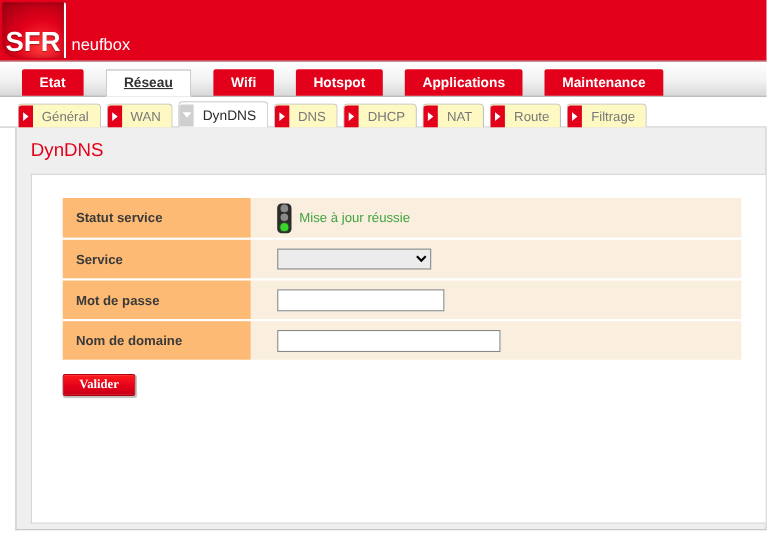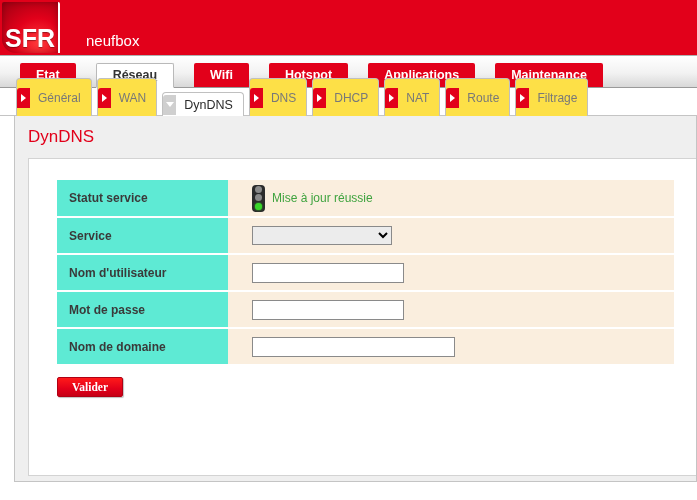--- a/index.html
+++ b/index.html
@@ -42,21 +42,21 @@
     color: #ffffff;
     font-weight: bold;
     font-size: 25px;
     letter-spacing: 0px;
     font-family: "Liberation Sans", sans-serif;
     text-shadow: 0 1px 1px rgba(0,0,0,0.35);
   }
   .banner-title {
     color: #ffffff;
     font-size: 15px;
-    padding-left: 26px;
+    padding-left: 5px;
     align-self: center;
     font-family: "Liberation Sans", sans-serif;
     margin-top: 26px;
   }
 
   
   .maintabs-wrap {
     height: 32px;
     background: linear-gradient(to bottom, #ffffff 0%, #f2f2f2 55%, #d8d8d8 100%);
     border-bottom: 1px solid #9a9a9a;
@@ -96,25 +96,25 @@
   .subtabs-wrap {
     height: 28px;
     background: #ffffff;
     display: flex;
     align-items: flex-end;
     padding-left: 16px;
     box-sizing: border-box;
     border-bottom: 1px solid #c4c4c4;
   }
   .subtab {
-    height: 38px;
+    height: 22px;
     display: flex;
     align-items: center;
     margin-right: 5px;
-    background: #fde047;
+    background: #fef9c3;
     border: 1px solid #c0c0c0;
     border-bottom: none;
     border-radius: 4px 4px 0 0;
     padding-right: 10px;
     cursor: pointer;
     box-sizing: border-box;
     position: relative;
     top: 1px;
   }
   .subtab .marker {
@@ -191,21 +191,21 @@
   
   .form-table {
     margin: 21px 0 0 28px;
     border-collapse: collapse;
     width: 617px;
     table-layout: fixed;
   }
   .form-table tr { height: 37px; }
   .form-table td.lbl-cell {
     width: 171px;
-    background: #5eead4;
+    background: #fdba74;
     font-weight: bold;
     font-size: 12px;
     color: #3a3a3a;
     padding-left: 12px;
     border-bottom: 2px solid #ffffff;
     box-sizing: border-box;
   }
   .form-table td.val-cell {
     background: #faeede;
     padding-left: 24px;
@@ -437,26 +437,20 @@
 
         <tr>
           <td class="lbl-cell">Service</td>
           <td class="val-cell">
             <select class="svc-select">
               <option></option>
             </select>
           </td>
         </tr>
 
-        <tr>
-          <td class="lbl-cell">Nom d'utilisateur</td>
-          <td class="val-cell">
-            <input class="txt w150" type="text" value="" style="">
-          </td>
-        </tr>
 
         <tr>
           <td class="lbl-cell">Mot de passe</td>
           <td class="val-cell">
             <input class="txt w150" type="password" value="" style="">
           </td>
         </tr>
 
         <tr>
           <td class="lbl-cell">Nom de domaine</td>

